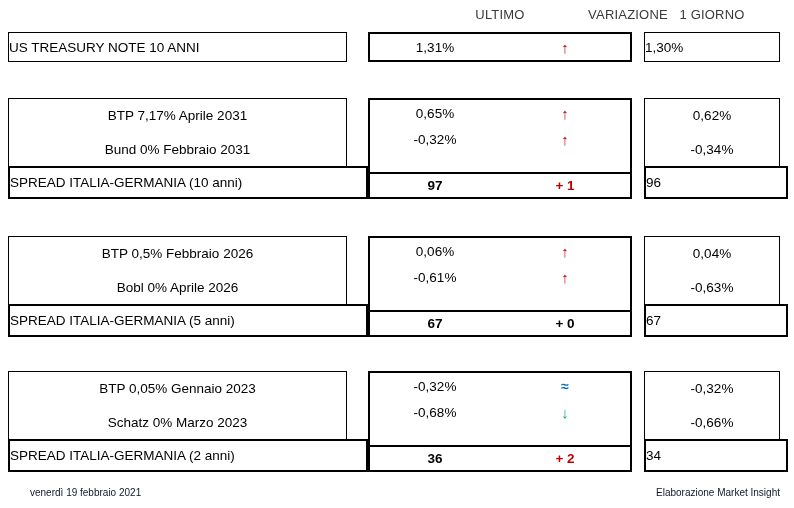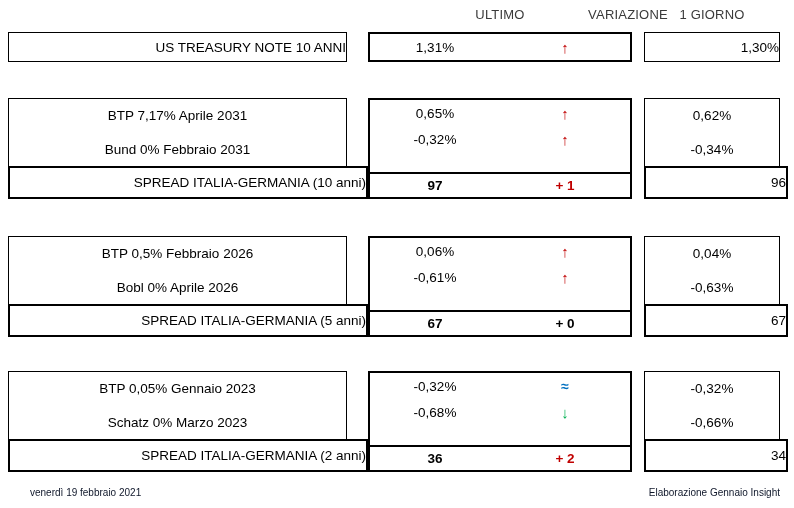--- a/index.html
+++ b/index.html
@@ -10,21 +10,21 @@
   
   .inner{position:relative;margin-left:8px;width:772px;}
 
   .hdr-band{position:relative;height:32px;}
   .hdr{position:absolute;top:7px;font-size:13px;color:#3a3a3a;text-align:center;letter-spacing:.2px;}
   .hdr-ultimo{left:360px;width:264px;}
   .hdr-var{left:492px;width:264px;left:470px;width:300px;}
   .hdr-giorno{left:636px;width:136px;}
 
   .band{position:relative;height:30px;}
-  .box{position:absolute;background:#fff;display:flex;align-items:center;justify-content:flex-end;}
+  .box{position:absolute;background:#fff;display:flex;align-items:center;justify-content:flex-start;}
   .thin{border:1px solid #000;}
   .thick{border:2px solid #000;}
 
   .lbl-box{left:0;top:0;width:339px;height:30px;}
   .mid-box{left:360px;top:0;width:264px;height:30px;padding:0;}
   .right-box{left:636px;top:0;width:136px;height:30px;}
 
   .cellrow{display:flex;width:100%;height:100%;}
   .cellrow > div{flex:1;display:flex;align-items:center;justify-content:center;}
 
@@ -247,15 +247,15 @@
       </div>
       <div class="box thick g-spread-right">
         <span class="txt">34</span>
       </div>
     </div>
 
   </div>
 
   <div class="footer">
     <span class="txt">venerdì 19 febbraio 2021</span>
-    <span class="txt">Elaborazione Gennaio Insight</span>
+    <span class="txt">Elaborazione Market Insight</span>
   </div>
 </div>
 
 </body></html>

